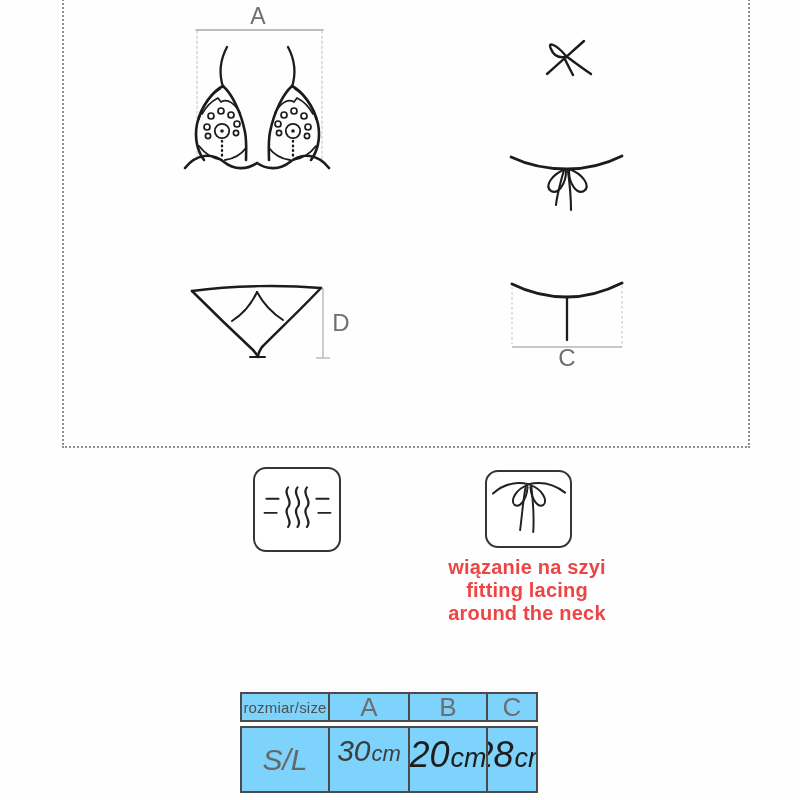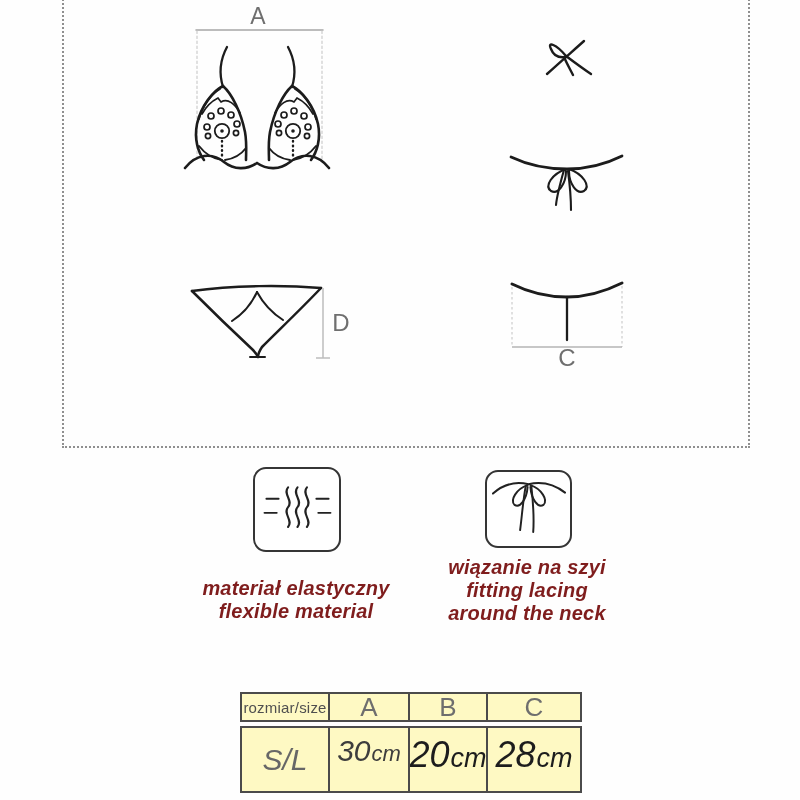--- a/index.html
+++ b/index.html
@@ -15,29 +15,29 @@
   .drawing-svg{position:absolute;left:0;top:0;}
   
   .icon-box{
     position:absolute;border:2.5px solid #353535;border-radius:13px;background:#fff;
     display:flex;align-items:center;justify-content:center;box-sizing:border-box;
   }
   .icon-box.flex{left:253px;top:467px;width:88px;height:85px;}
   .icon-box.lace{left:485px;top:470px;width:87px;height:78px;}
   .caption{
     position:absolute;width:240px;text-align:center;
-    font-size:20px;font-weight:bold;color:#7f1d1d;line-height:23px;letter-spacing:.2px;font-style:italic;
+    font-size:20px;font-weight:bold;color:#ef4444;line-height:23px;letter-spacing:.2px;
   }
   .caption.flex{left:176px;top:577px;}
   .caption.lace{left:407px;top:556px;}
   
   .size-table{position:absolute;left:240px;top:692px;width:330px;}
   .trow{
     display:grid;grid-template-columns:86px 80px 78px 1fr;
-    border:2px solid #4b4b4b;background:#fef9c3;box-sizing:border-box;width:342px;
+    border:2px solid #4b4b4b;background:#7dd3fc;box-sizing:border-box;width:298px;
   }
   .trow.head{height:30px;}
   .trow.body{height:67px;margin-top:4px;}
   .tcell{
     display:flex;align-items:center;justify-content:center;
     border-left:2px solid #4b4b4b;overflow:hidden;
   }
   .tcell:first-child{border-left:none;}
   .th-size{font-size:15px;color:#4f4f4f;letter-spacing:.2px;}
   .th-col{font-size:26px;color:#6e6e6e;font-weight:400;}
@@ -153,24 +153,20 @@
   <div class="icon-box flex">
     <svg width="83" height="80" viewBox="0 0 88 84" fill="none" stroke="#222222" stroke-width="2.2" stroke-linecap="round">
       <path d="M34 18 C28 25 40 32 34 39 C28 46 40 53 34 60"></path>
       <path d="M44 18 C38 25 50 32 44 39 C38 46 50 53 44 60"></path>
       <path d="M54 18 C48 25 60 32 54 39 C48 46 60 53 54 60"></path>
       <path d="M11 30 L24 30" stroke-width="2"></path>
       <path d="M9 45 L22 45" stroke-width="2"></path>
       <path d="M64 30 L77 30" stroke-width="2"></path>
       <path d="M66 45 L79 45" stroke-width="2"></path>
     </svg>
-  </div>
-  <div class="caption flex">
-    <div>materiał elastyczny</div>
-    <div>flexible material</div>
   </div>
 
   <div class="icon-box lace">
     <svg width="82" height="73" viewBox="0 0 87 78" fill="none" stroke="#222222" stroke-width="2.1" stroke-linecap="round">
       <path d="M5 22 C17 11 30 9 43 12 C56 9 69 11 82 21"></path>
       <path d="M42 13 C30 17 23 29 28 34 C34 38 41 28 42 15"></path>
       <path d="M45 13 C57 17 64 29 59 34 C53 38 46 28 45 15"></path>
       <path d="M40 14 C37 30 36 46 34 61"></path>
       <path d="M46 14 C48 32 49 49 48 63"></path>
     </svg>

